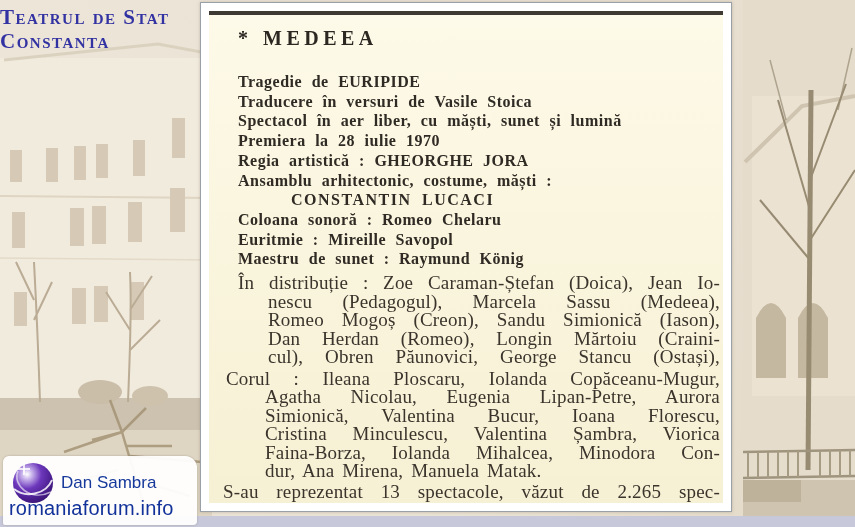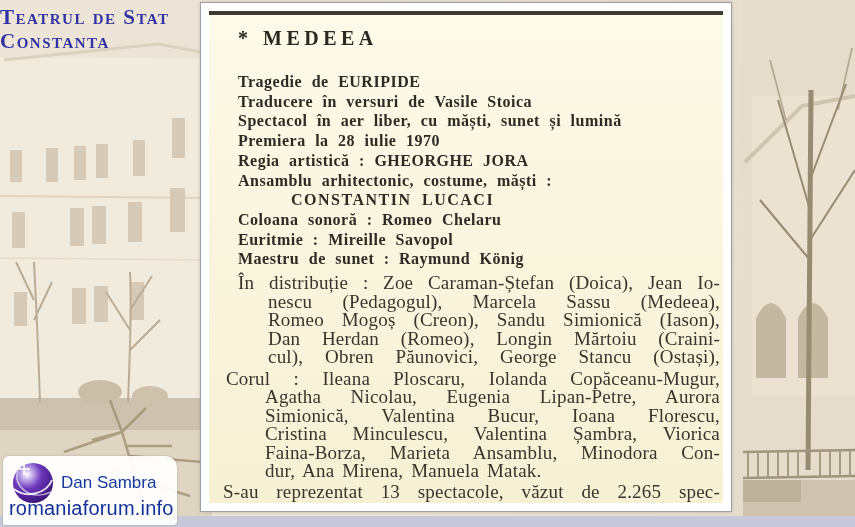--- a/index.html
+++ b/index.html
@@ -36,21 +36,21 @@
   .jline{font-size:19px;color:#3a342c;line-height:18.5px;letter-spacing:.2px;
     text-align:justify;text-align-last:justify;box-sizing:border-box;}
   .jline.last{text-align-last:left;word-spacing:3px;}
   .ind0{padding-left:0;}
   .ind3{padding-left:3px;}
   .ind15{padding-left:15px;}
   .ind16{padding-left:16px;}
   .ind42{padding-left:42px;}
   .ind45{padding-left:45px;}
   
-  .watermark{position:absolute;left:3px;top:456px;width:174px;height:69px;z-index:4;
+  .watermark{position:absolute;left:3px;top:456px;width:194px;height:69px;z-index:4;
     background:rgba(255,255,255,.95);border-radius:6px 12px 4px 2px;
     box-shadow:0 0 2px rgba(90,80,70,.4);}
   .wm-logo{position:absolute;left:7px;top:3px;width:46px;height:46px;}
   .wm-name{position:absolute;left:58px;top:17px;font-family:"Liberation Sans",sans-serif;
     font-size:17px;color:#16399b;}
   .wm-site{position:absolute;left:6px;top:41px;font-family:"Liberation Sans",sans-serif;
     font-size:20px;color:#12329a;letter-spacing:.2px;}
 </style>
 </head>
 <body>
@@ -169,21 +169,21 @@
         <div class="jline ind45">Romeo Mogoș (Creon), Sandu Simionică (Iason),</div>
         <div class="jline ind45">Dan Herdan (Romeo), Longin Mărtoiu (Craini-</div>
         <div class="jline ind45">cul), Obren Păunovici, George Stancu (Ostași),</div>
       </div>
 
       <div class="para p2">
         <div class="jline ind3">Corul : Ileana Ploscaru, Iolanda Copăceanu-Mugur,</div>
         <div class="jline ind42">Agatha Nicolau, Eugenia Lipan-Petre, Aurora</div>
         <div class="jline ind42">Simionică, Valentina Bucur, Ioana Florescu,</div>
         <div class="jline ind42">Cristina Minculescu, Valentina Șambra, Viorica</div>
-        <div class="jline ind42">Faina-Borza, Marieta Ansamblu, Minodora Con-</div>
+        <div class="jline ind42">Faina-Borza, Iolanda Mihalcea, Minodora Con-</div>
         <div class="jline ind42 last">dur, Ana Mirena, Manuela Matak.</div>
       </div>
 
       <div class="para p3">
         <div class="jline ind0">S-au reprezentat 13 spectacole, văzut de 2.265 spec-</div>
         <div class="jline ind16 last">tatori.</div>
       </div>
     </div>
   </div>
 

